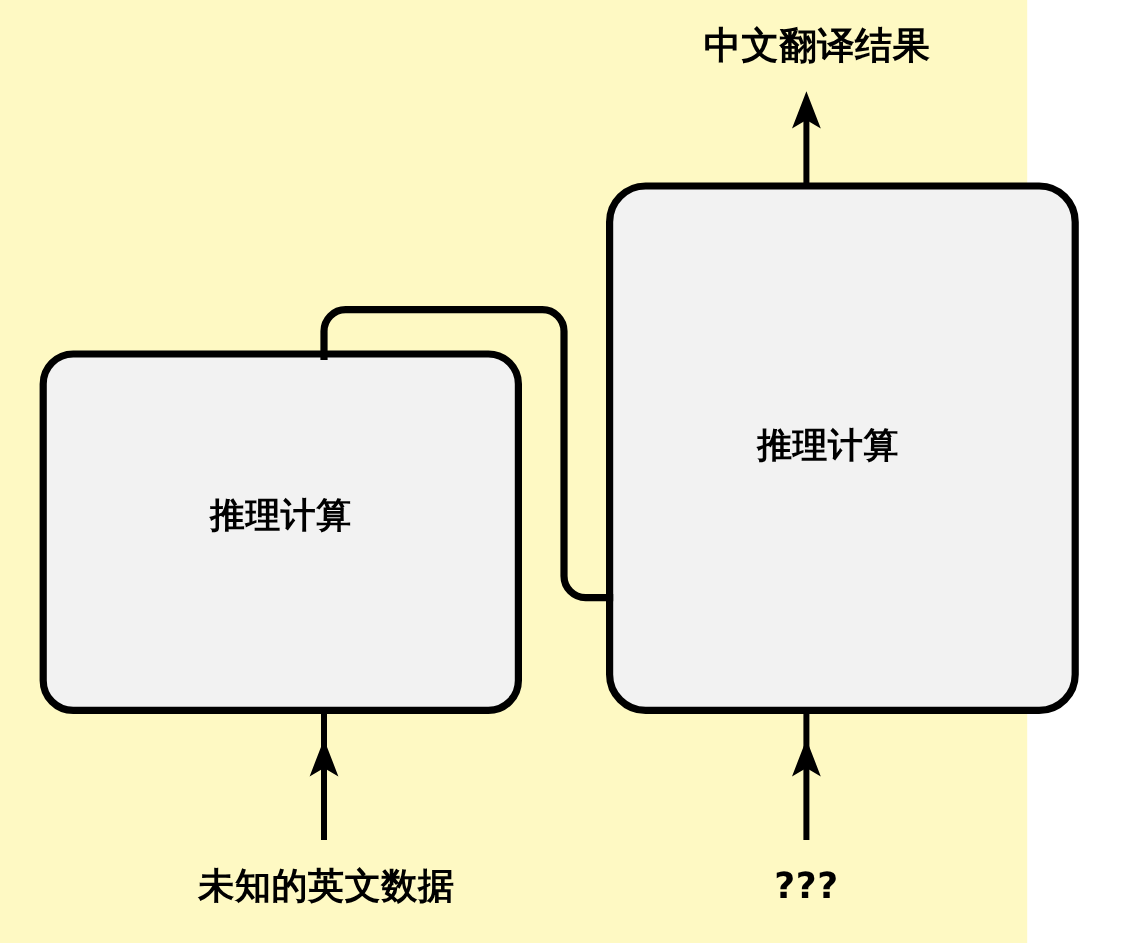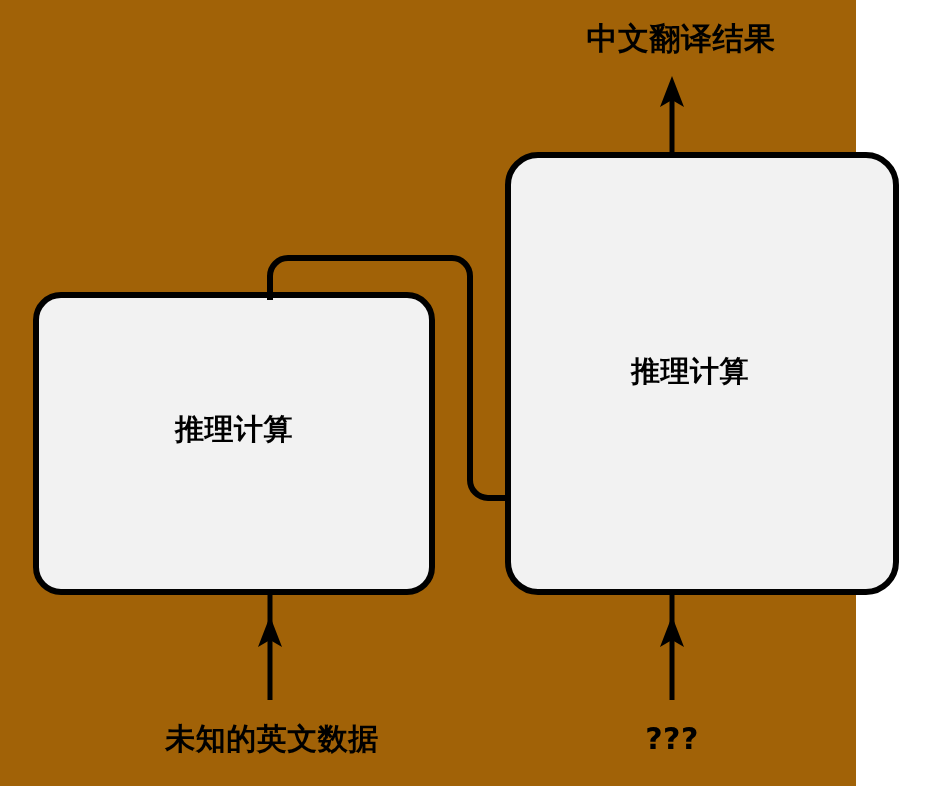--- a/index.html
+++ b/index.html
@@ -10,21 +10,21 @@
   body {
     width: 935px;
     height: 786px;
     font-family: "DejaVu Sans", "Liberation Sans", sans-serif;
     overflow: hidden;
   }
   #diagram-root {
     position: relative;
     width: 856px;
     height: 786px;
-    background: #a16207;
+    background: #fef9c3;
   }
   svg.canvas {
     position: absolute;
     top: 0;
     left: 0;
     width: 935px;
     height: 786px;
     display: block;
   }
   .node-box {

